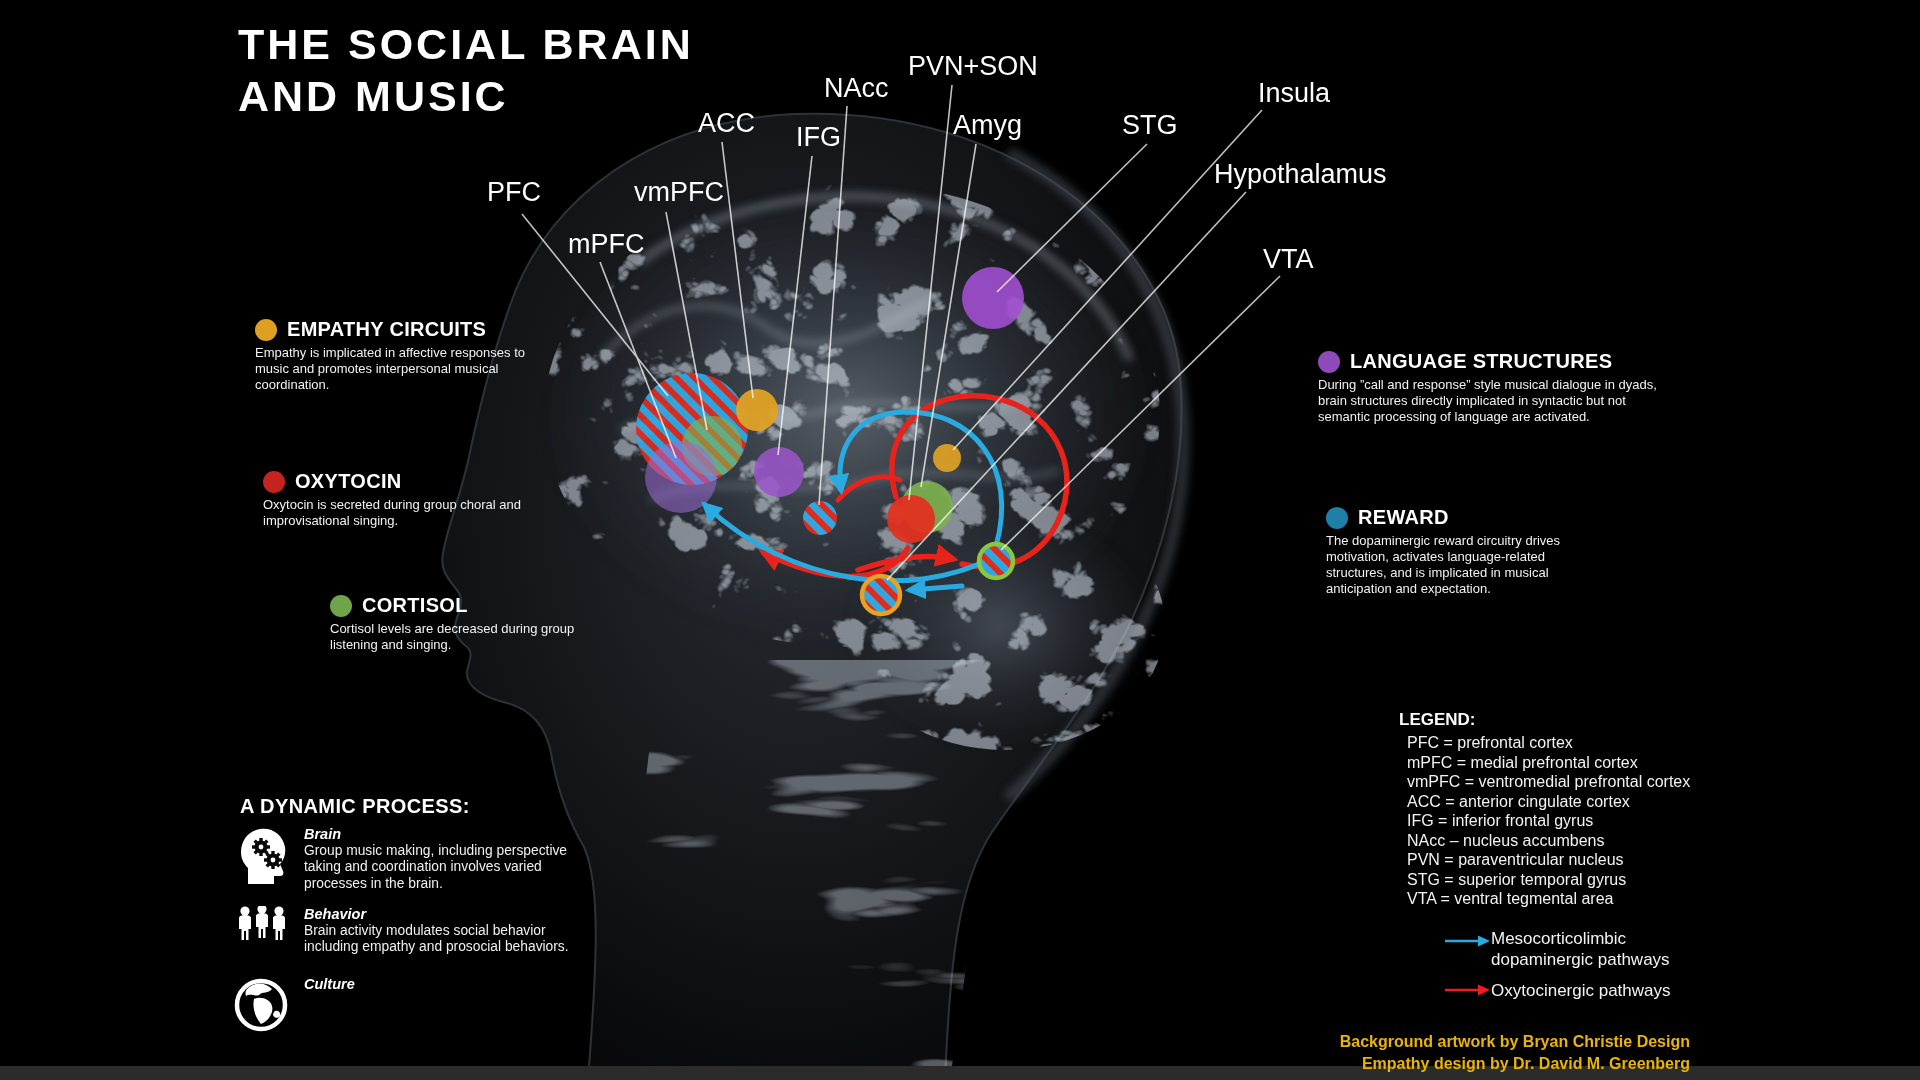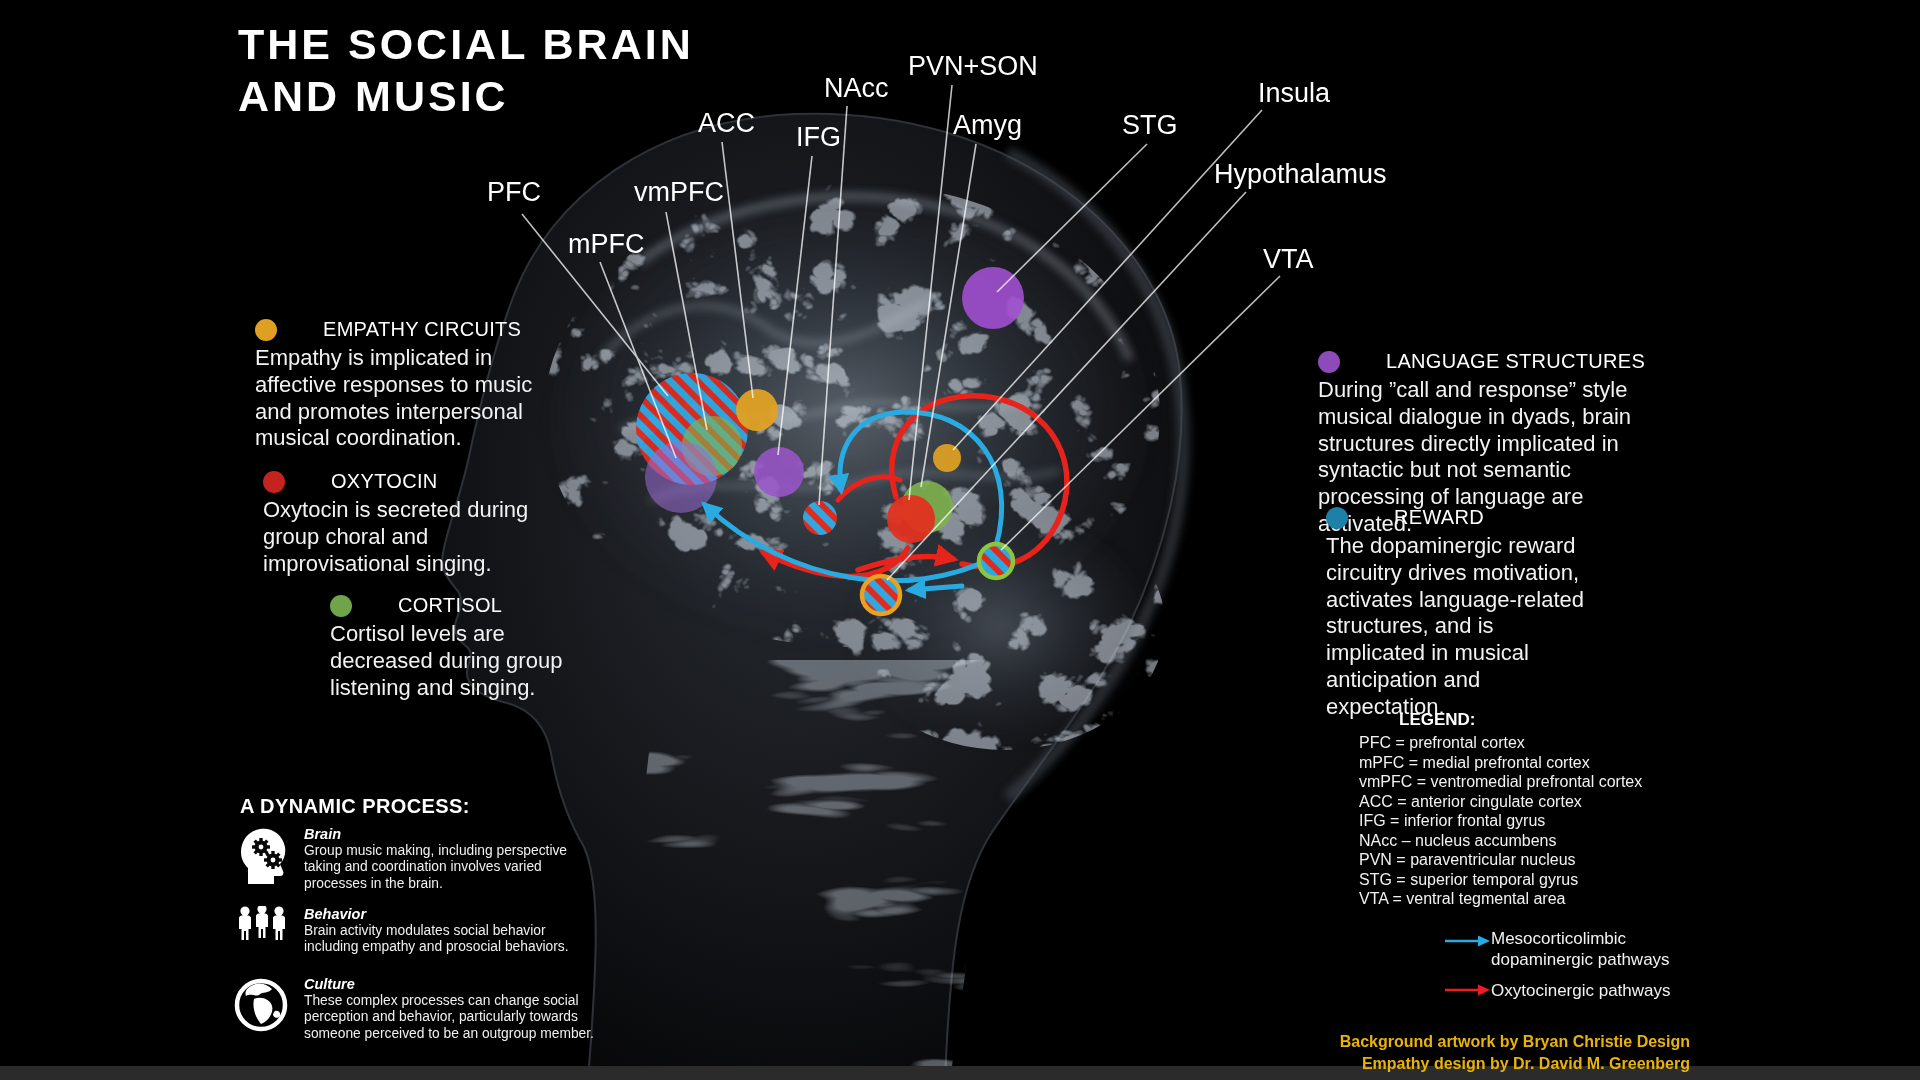--- a/index.html
+++ b/index.html
@@ -8,32 +8,32 @@
   svg.art{position:absolute;left:0;top:0;}
   
   .title{position:absolute;left:238px;top:18px;font-size:43px;font-weight:bold;
          letter-spacing:3px;line-height:1.22;color:#fff;}
   
   .lbl{position:absolute;font-size:27px;color:#fff;white-space:nowrap;}
   
   .sect{position:absolute;}
   .sect-head{display:flex;align-items:center;gap:10px;}
   .dot{width:22px;height:22px;border-radius:50%;flex:none;}
-  .sect-title{font-size:20px;font-weight:normal;letter-spacing:.3px;margin-left:36px;}
-  .sect-body{margin:4px 0 0 0;font-size:22px;line-height:1.22;color:#f2f2f2;}
+  .sect-title{font-size:20px;font-weight:bold;letter-spacing:.3px;}
+  .sect-body{margin:4px 0 0 0;font-size:13px;line-height:1.22;color:#f2f2f2;}
   
   .dyn-head{position:absolute;left:240px;top:795px;font-size:20px;font-weight:bold;letter-spacing:.4px;}
   .dyn-item{position:absolute;display:flex;gap:14px;}
   .dyn-icon{flex:none;}
   .dyn-title{font-size:14.5px;font-weight:bold;font-style:italic;margin:0;}
   .dyn-body{font-size:13.8px;line-height:1.18;margin:1px 0 0 0;width:268px;color:#f0f0f0;}
   
   .legend{position:absolute;left:1359px;top:710px;}
   .legend-head{font-size:17px;font-weight:bold;margin-bottom:3px;margin-left:40px;}
-  .legend-row{font-size:16px;line-height:19.5px;color:#f2f2f2;}
+  .legend-row{font-size:16px;line-height:19.5px;color:#f2f2f2;margin-left:48px;}
   
   .pkey{position:absolute;display:flex;align-items:flex-start;}
   .pkey-label{font-size:17px;line-height:1.25;color:#f2f2f2;max-width:190px;}
   
   .credits{position:absolute;right:230px;top:1031px;text-align:right;
            font-size:16px;font-weight:bold;line-height:1.4;color:#eab308;}
 </style>
 </head>
 <body>
 
@@ -302,21 +302,20 @@
 
   <div class="dyn-item" style="left:232px;top:976px">
     <svg class="dyn-icon" width="58" height="58" viewBox="-29 -29 58 58">
       <circle r="24" fill="none" stroke="#fff" stroke-width="4.5"></circle>
       <path fill="#fff" d="M-8,-20 C-2,-23 6,-21 11,-16 C7,-11 2,-14 -2,-10 C-6,-8 -10,-12 -15,-9 C-17,-14 -13,-18 -8,-20 Z"></path>
       <path fill="#fff" d="M-7,-6 C0,-9 9,-6 11,1 C13,9 6,17 0,19 C-5,13 -9,4 -7,-6 Z"></path>
       <path fill="#fff" d="M14,6 C17,5 20,7 19,11 C17,14 13,13 12,10 C12,8 13,7 14,6 Z"></path>
     </svg>
     <div>
       <p class="dyn-title">Culture</p>
-      <p class="dyn-body" style="width:290px">These complex processes can change social perception and behavior, particularly towards someone perceived to be an outgroup member.</p>
     </div>
   </div>
 
   <div class="credits">
     <div>Background artwork by Bryan Christie Design</div>
     <div>Empathy design by Dr. David M. Greenberg</div>
   </div>
 
 </div>
 

